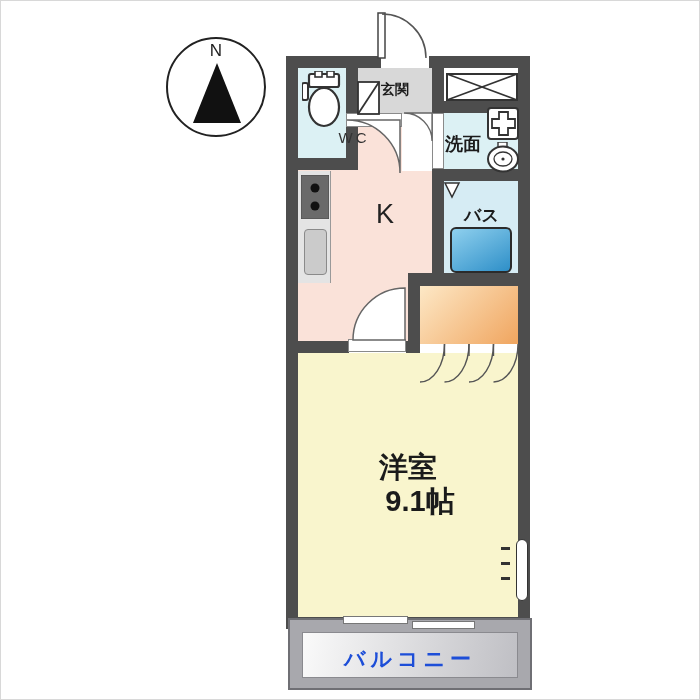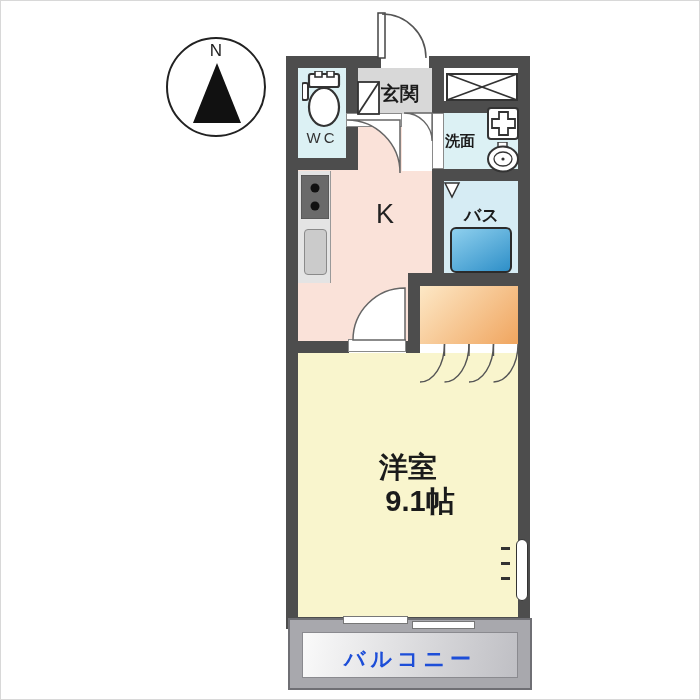--- a/index.html
+++ b/index.html
@@ -122,22 +122,22 @@
   <div class="abs" style="left:500px;top:546px;width:9px;height:3px;background:#333;"></div>
   <div class="abs" style="left:500px;top:561px;width:9px;height:3px;background:#333;"></div>
   <div class="abs" style="left:500px;top:576px;width:9px;height:3px;background:#333;"></div>
 
   <div class="abs" style="left:287px;top:617px;width:244px;height:72px;background:var(--balcony_wall);border:2px solid #6f6f74;box-sizing:border-box;"></div>
   <div class="abs" style="left:301px;top:631px;width:216px;height:46px;background:linear-gradient(100deg,var(--balcony_floor_start),var(--balcony_floor_end));border:1px solid #8a8a8f;box-sizing:border-box;"></div>
 
   <div class="abs" style="left:342px;top:615px;width:65px;height:8px;background:#fff;border:1px solid #777;box-sizing:border-box;"></div>
   <div class="abs" style="left:411px;top:620px;width:63px;height:8px;background:#fff;border:1px solid #777;box-sizing:border-box;"></div>
 
-  <div class="lbl" style="left:297px;top:128px;width:48px;text-align:center;font-size:15px;font-weight:500;letter-spacing:3px;color:#333;">WC</div>
-  <div class="lbl" style="left:380px;top:80px;font-size:19px;">玄関</div>
-  <div class="lbl" style="left:444px;top:131px;font-size:15px;">洗面</div>
+  <div class="lbl" style="left:297px;top:128px;width:48px;text-align:center;font-size:15px;font-weight:500;letter-spacing:3px;color:#333;padding-left:32px;">WC</div>
+  <div class="lbl" style="left:380px;top:80px;font-size:14px;">玄関</div>
+  <div class="lbl" style="left:444px;top:131px;font-size:18px;">洗面</div>
   <div class="lbl" style="left:375px;top:198px;font-size:27px;font-weight:500;color:#222;">K</div>
   <div class="lbl" style="left:463px;top:203px;font-size:17px;">バス</div>
   <div class="lbl" style="left:297px;top:447px;width:220px;text-align:center;font-size:29px;">洋室</div>
   <div class="lbl" style="left:297px;top:481px;width:220px;text-align:center;font-size:29px;margin-left:12px;">9.1帖</div>
   <div class="lbl" style="left:301px;top:644px;width:216px;text-align:center;font-size:21px;letter-spacing:5px;color:#1d4ed8;">バルコニー</div>
 
 </div>
 
 </body></html>

